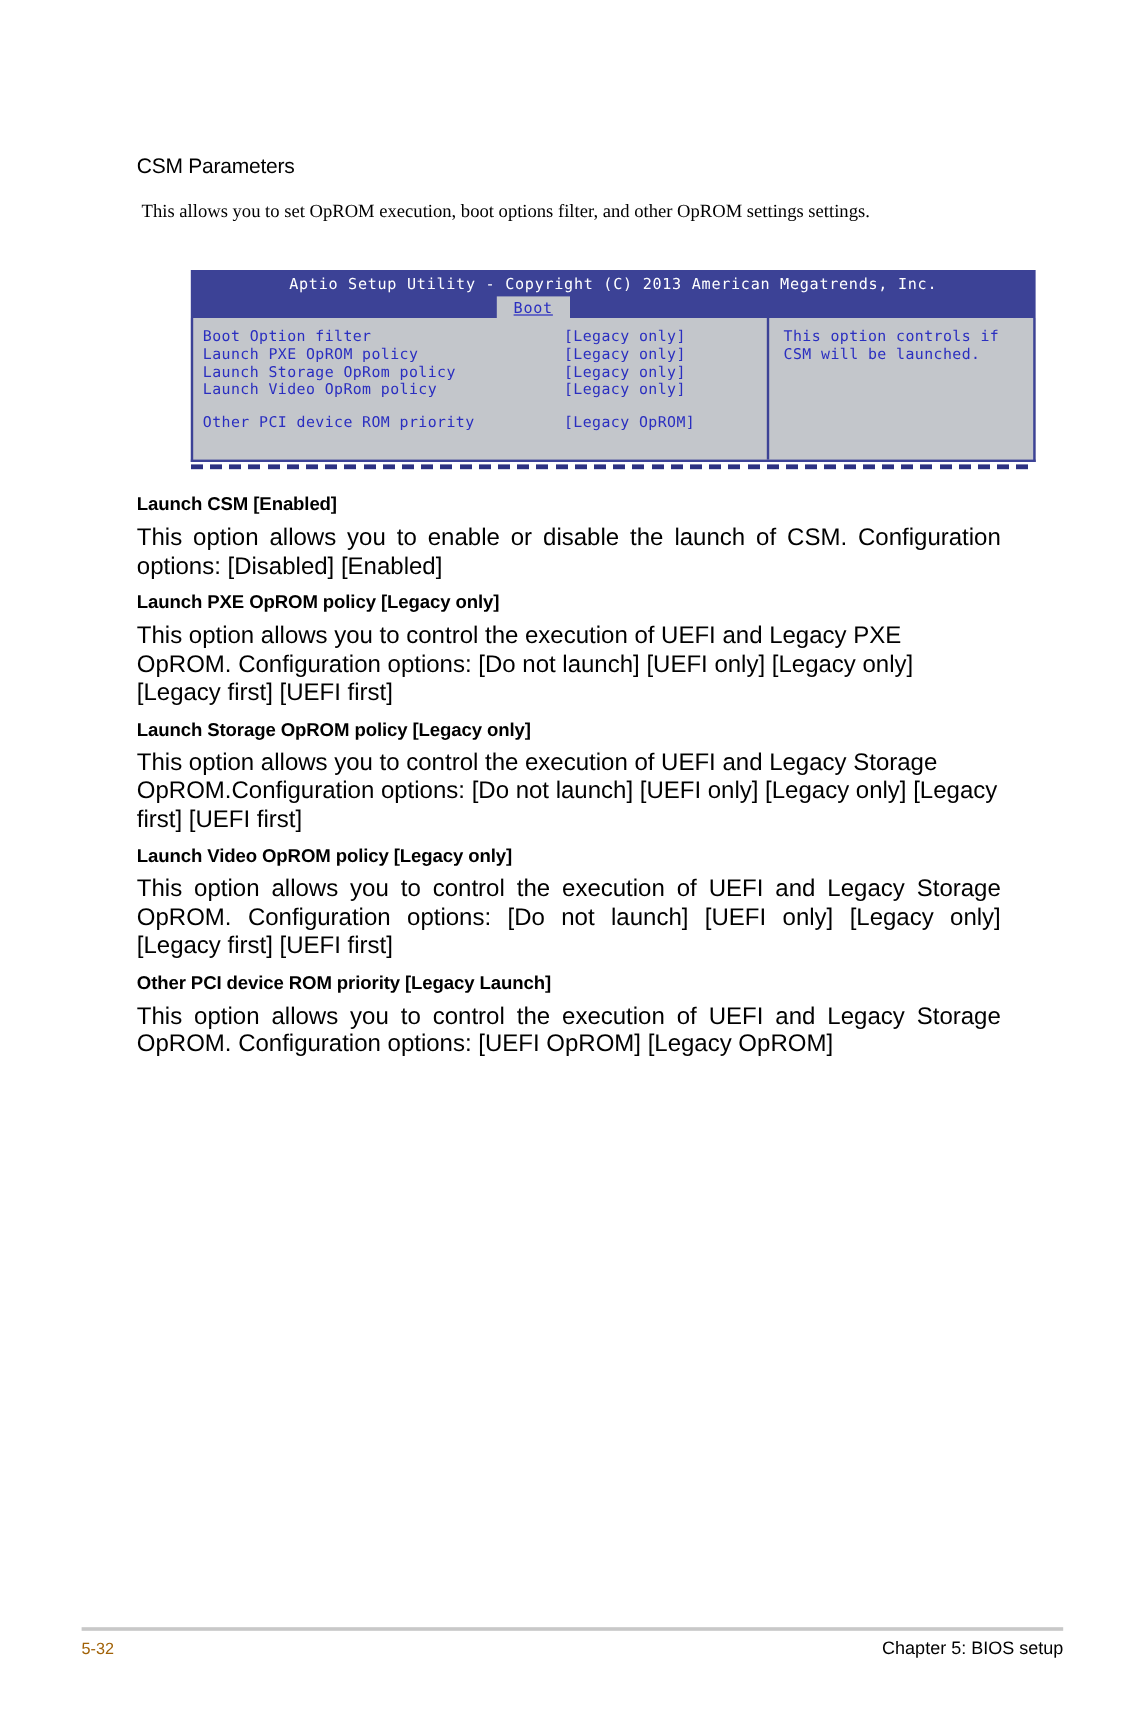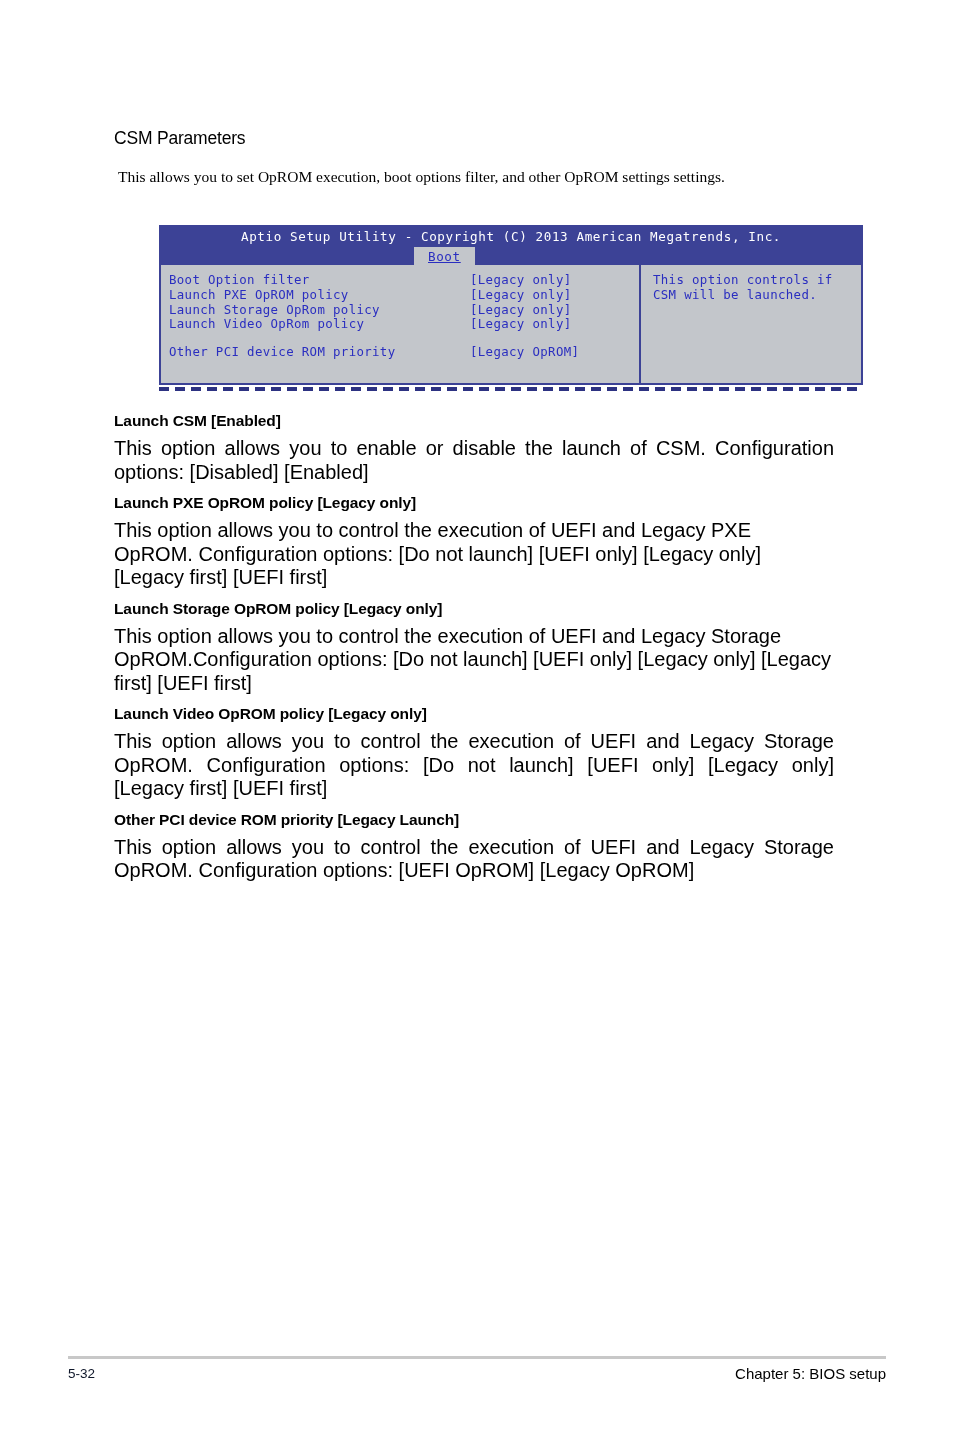--- a/index.html
+++ b/index.html
@@ -179,21 +179,21 @@
     top: 1356px;
     width: 818px;
     height: 3px;
     background: #c8c8c8;
   }
   .footer-left {
     position: absolute;
     left: 68px;
     top: 1366px;
     font-size: 13.5px;
-    color: #0f172a;
+    color: #a16207;
   }
   .footer-right {
     position: absolute;
     right: 68px;
     top: 1365px;
     font-size: 15px;
     color: #000;
   }
 </style>
 </head>

